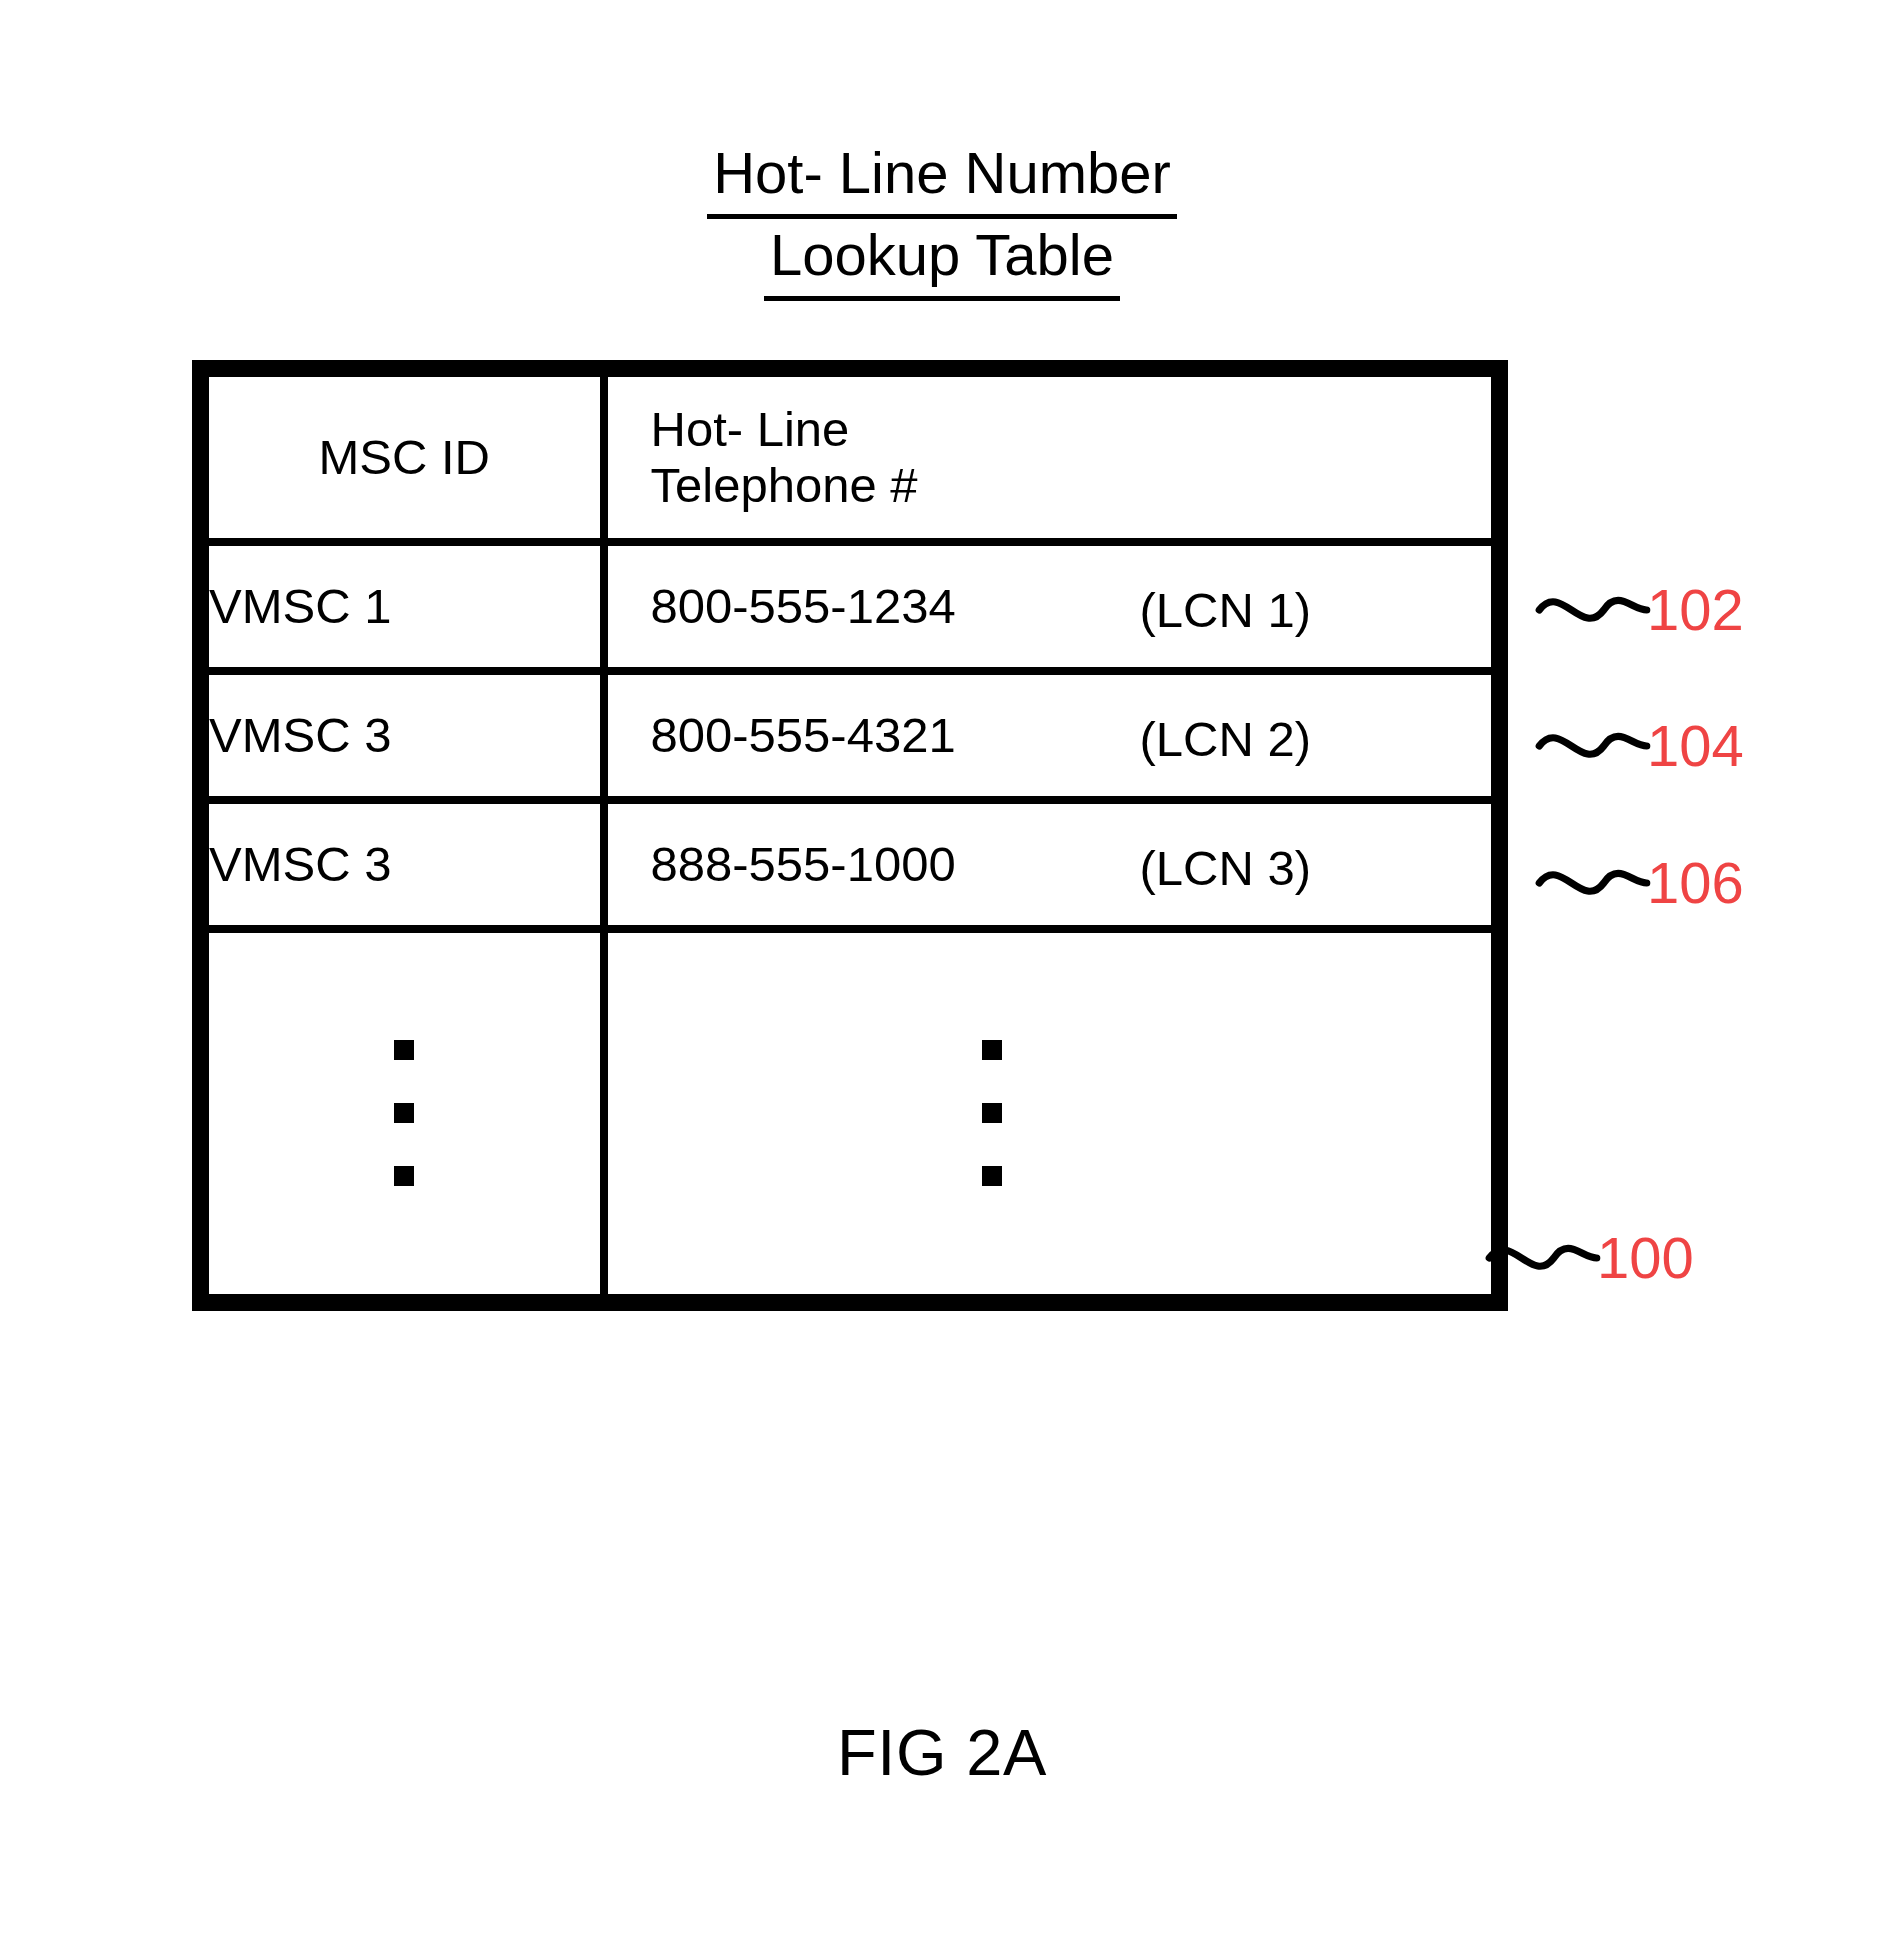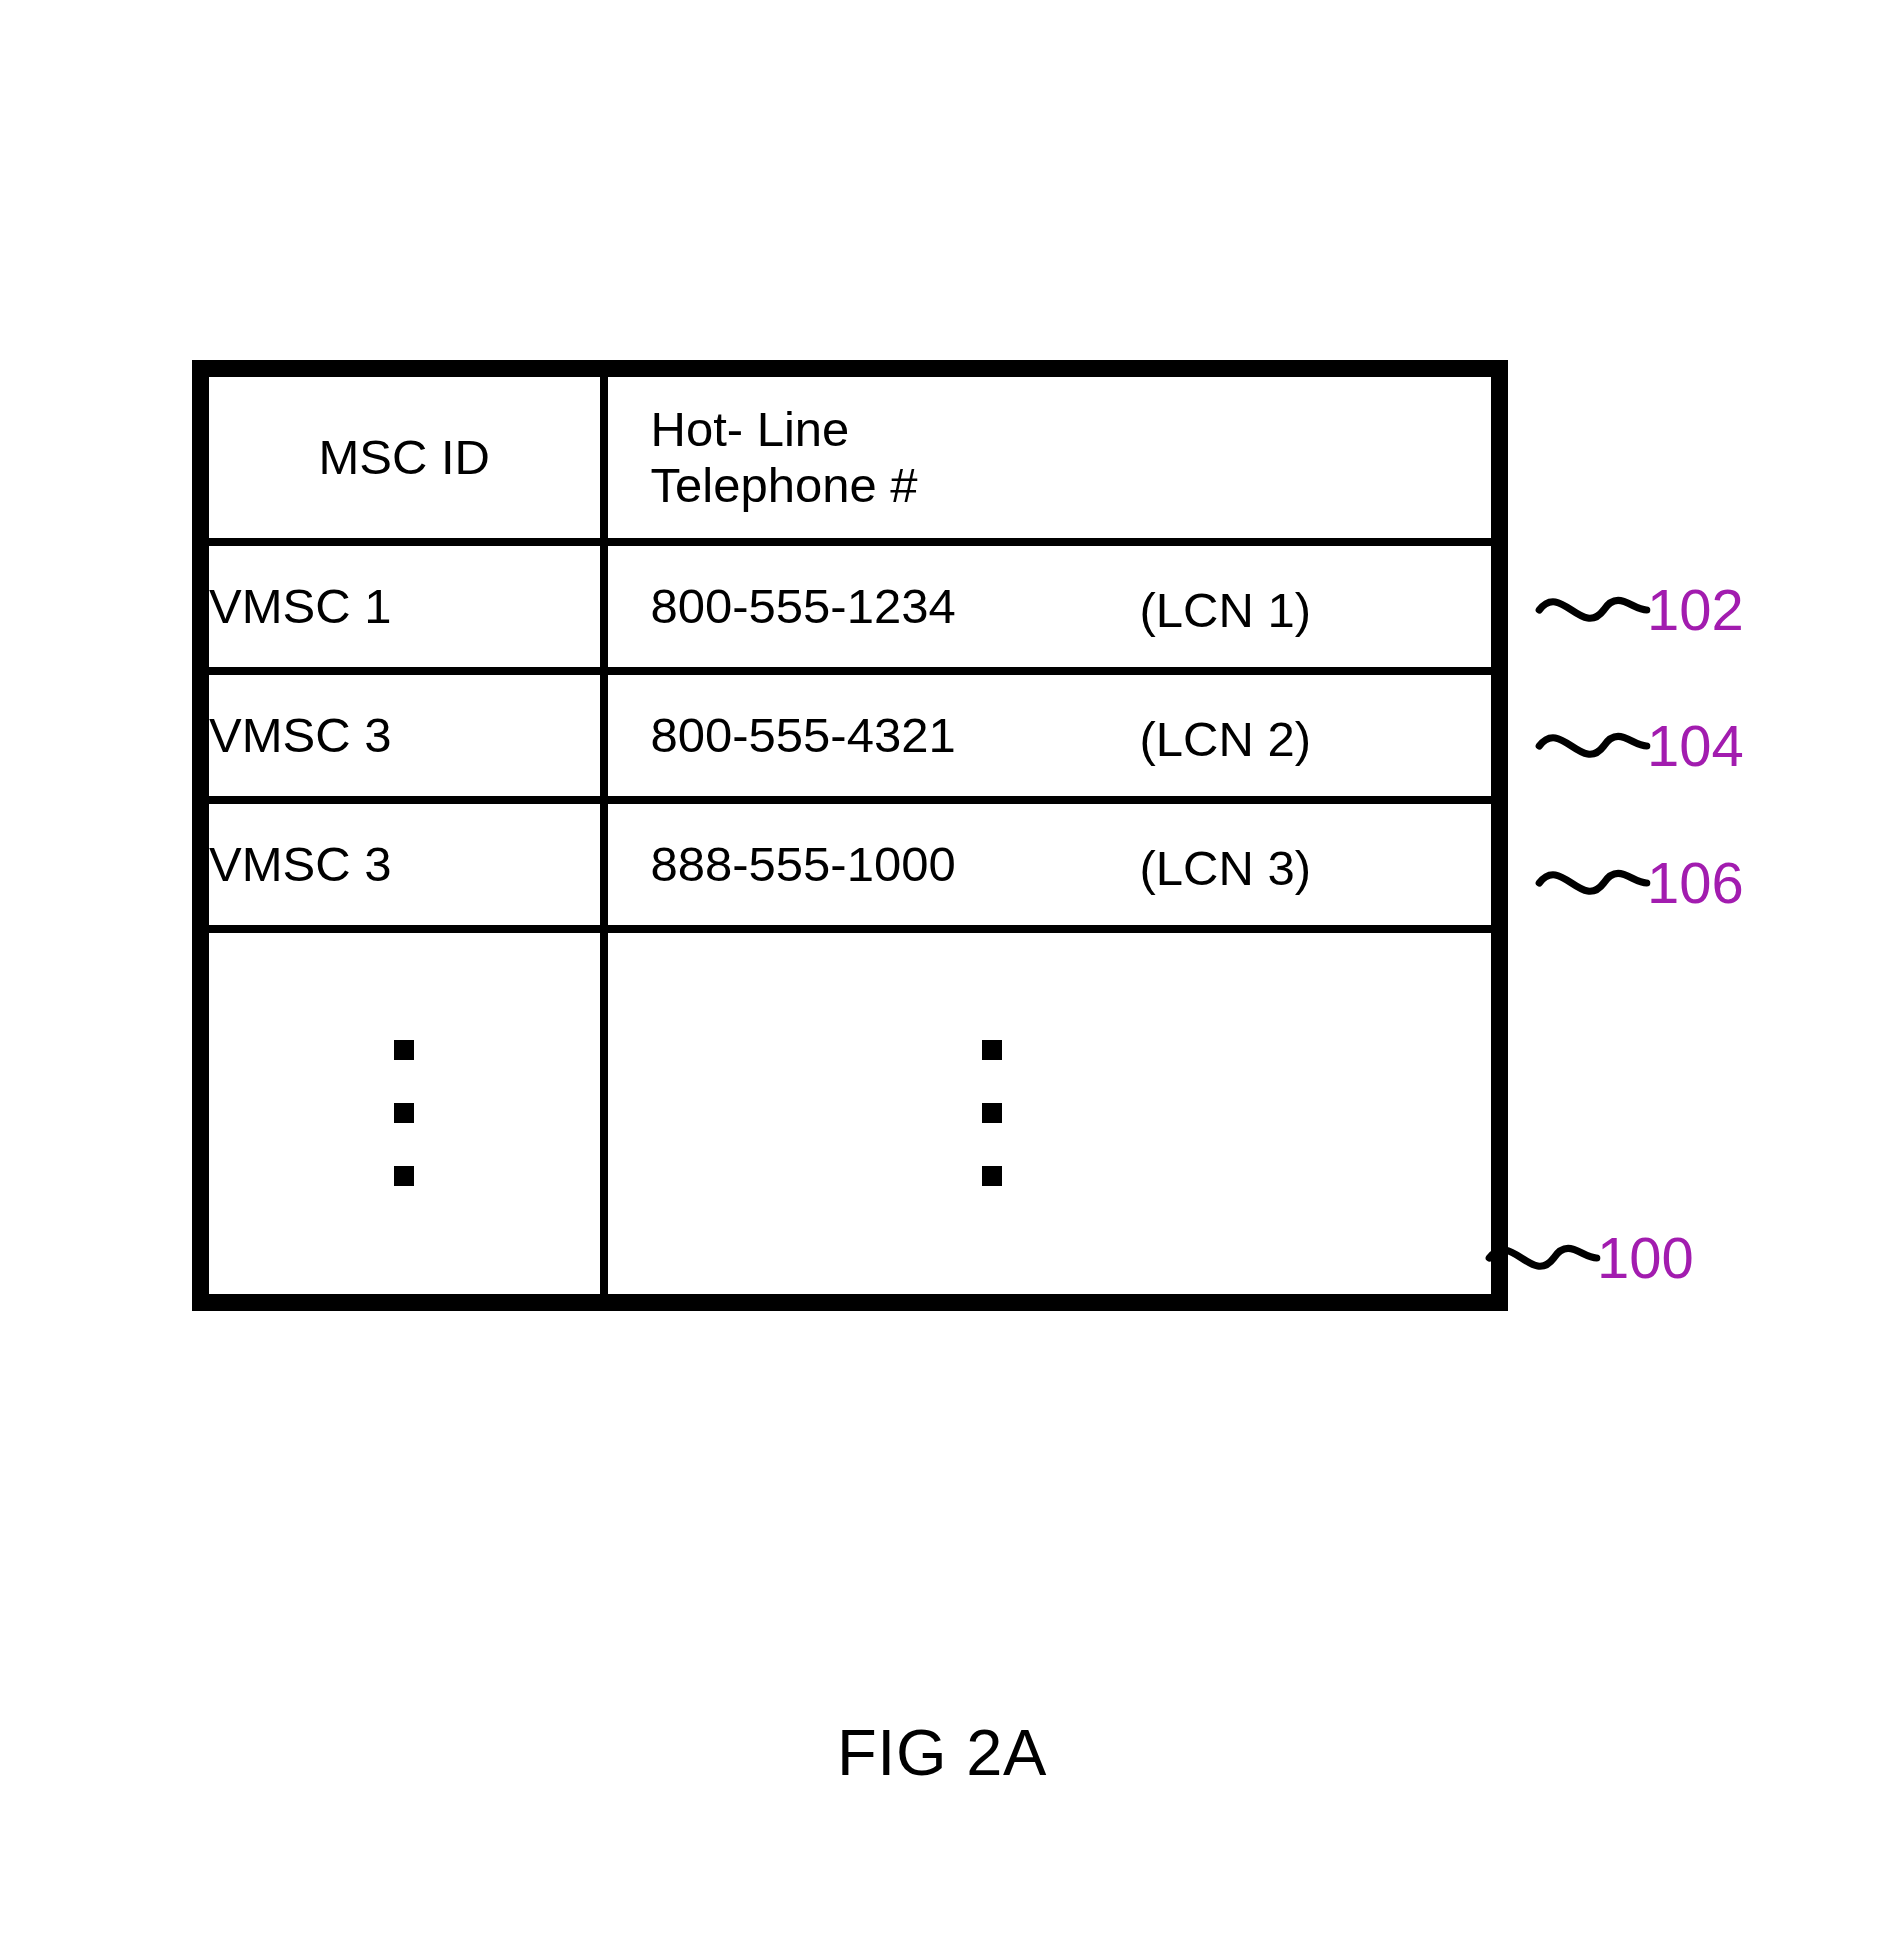--- a/index.html
+++ b/index.html
@@ -85,21 +85,21 @@
   }
   .vdots .dot {
     width: 20px;
     height: 20px;
     background: #000;
   }
   
   .callout {
     position: absolute;
     font-size: 58px;
-    color: #a21caf;
+    color: #ef4444;
   }
   .callout svg {
     position: absolute;
     left: -108px;
     top: 50%;
     transform: translateY(-50%);
     width: 108px;
     height: 86px;
     overflow: visible;
   }
@@ -111,20 +111,24 @@
     font-size: 65px;
     bottom: 165px;
     letter-spacing: 0.7px;
   }
 </style>
 </head>
 <body>
 
 <div class="page">
 
+  <div class="title-block">
+    <span class="title-line">Hot- Line Number</span><br>
+    <span class="title-line2">Lookup Table</span>
+  </div>
 
   <div class="table-wrap">
     <table class="lookup">
       <colgroup>
         <col class="c1">
           <col class="c2">
       </colgroup>
       <tbody>
           <tr class="hdr-row">
         <th>

